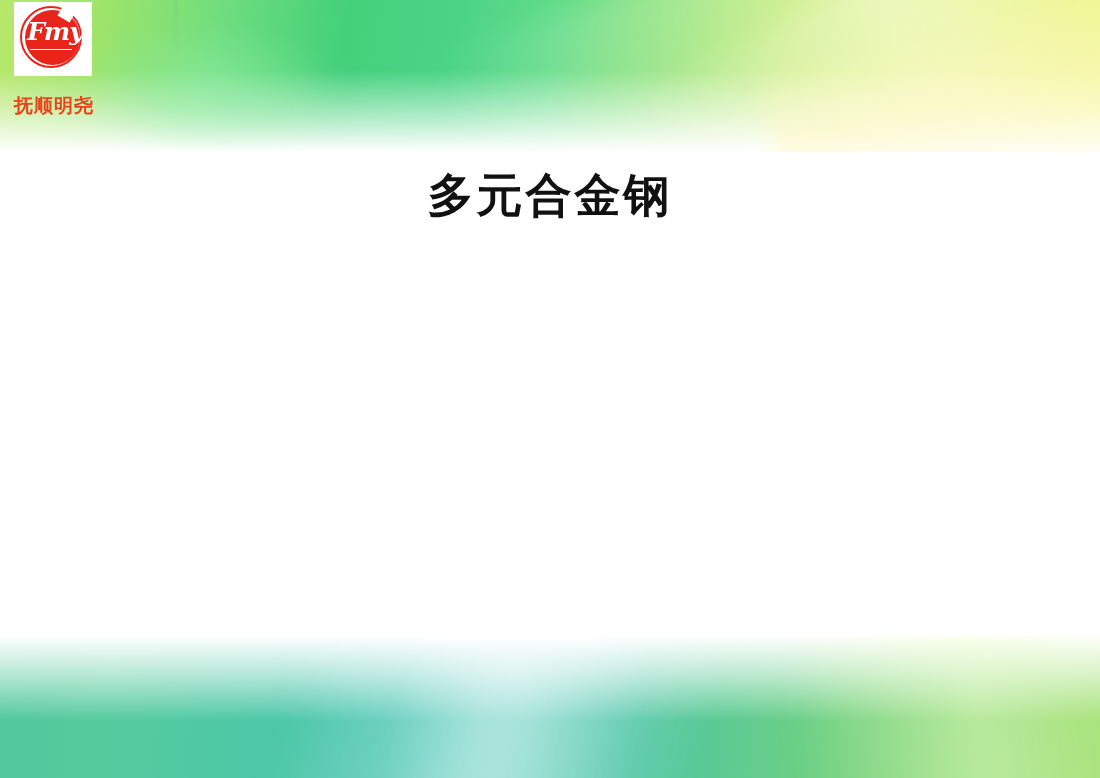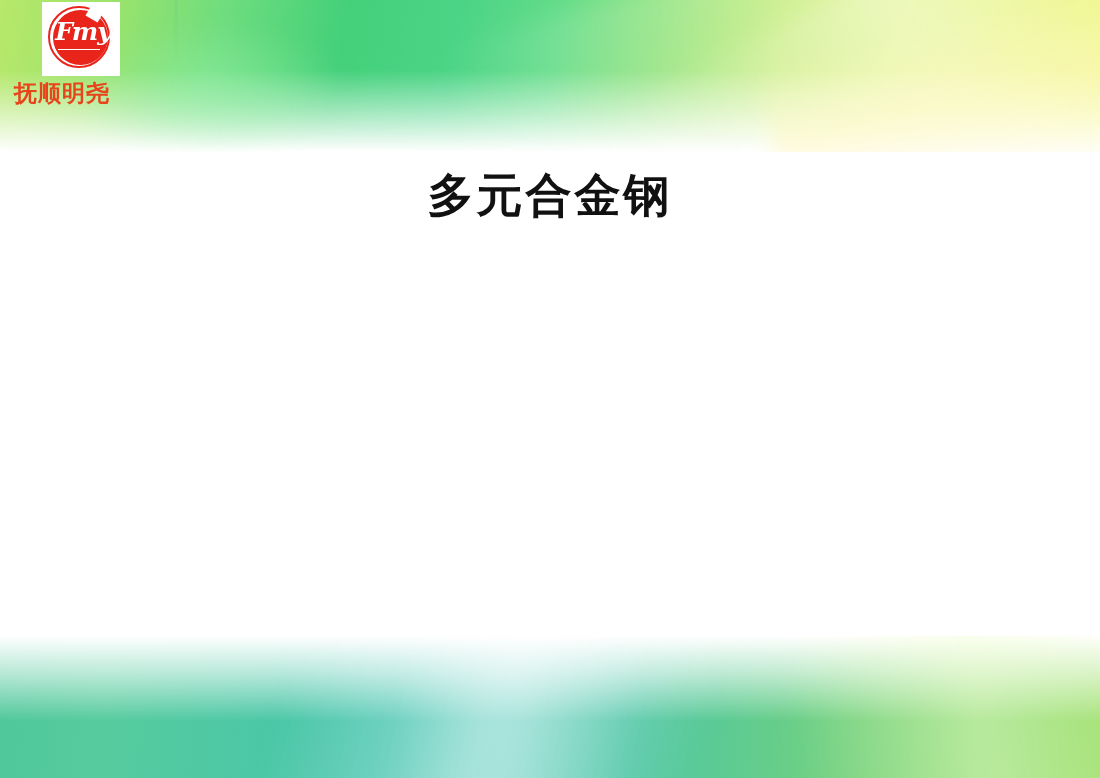--- a/index.html
+++ b/index.html
@@ -166,21 +166,21 @@
     position: absolute;
     left: 14px;
     top: 2px;
     width: 130px;
     z-index: 10;
   }
   .logo-mark {
     position: relative;
     width: 78px;
     height: 74px;
-    margin-left: 28px;
+    margin-left: 0;
     background: #ffffff;
   }
   .logo-mark .ring {
     position: absolute;
     left: 6px;
     top: 4px;
     width: 62px;
     height: 62px;
     border: 2.5px solid #e8241b;
     border-radius: 50%;
@@ -223,24 +223,24 @@
   .logo-mark .underline {
     position: absolute;
     left: 16px;
     top: 47px;
     width: 42px;
     height: 0;
     border-top: 1.5px solid #ffffff;
     z-index: 3;
   }
   .logo-text {
-    margin-top: 4px;
+    margin-top: 16px;
     margin-left: 0;
     color: #e8441c;
-    font-size: 23px;
+    font-size: 19px;
     font-weight: bold;
     letter-spacing: 1px;
     line-height: 26px;
     white-space: nowrap;
     font-family: "DejaVu Sans", "Liberation Sans", sans-serif;
   }
 
   
   .content {
     position: absolute;

